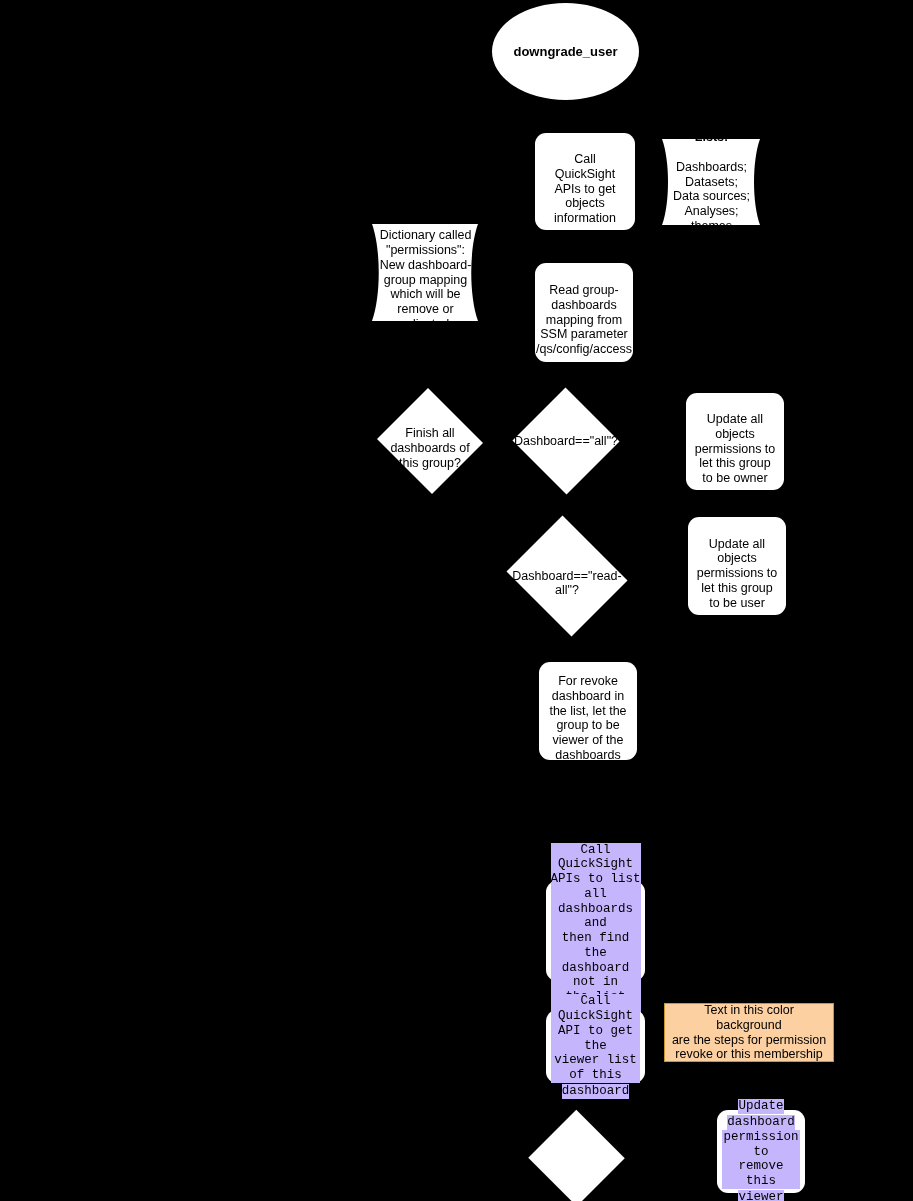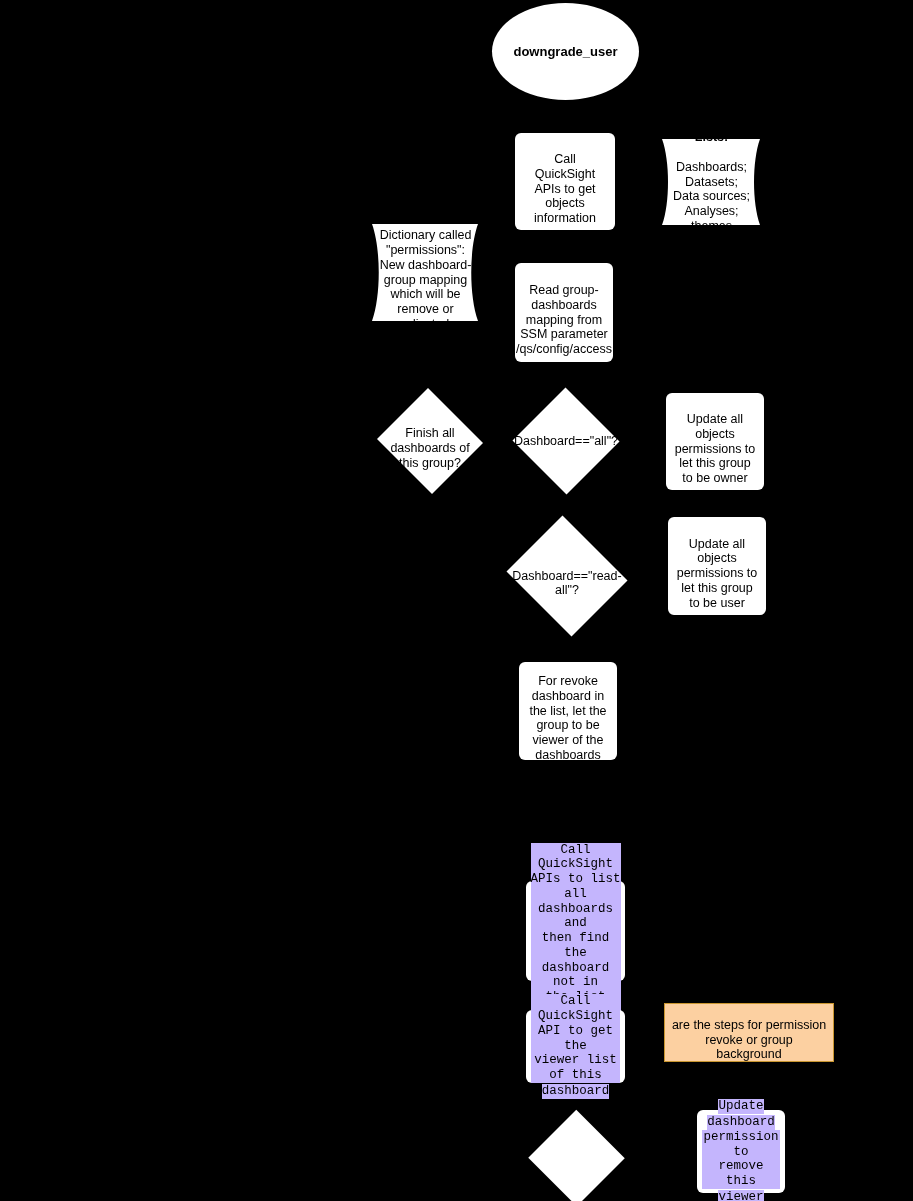--- a/index.html
+++ b/index.html
@@ -29,23 +29,24 @@
   }
   
   .terminator {
     background: #ffffff;
     border-radius: 50%;
     font-size: 13px;
   }
   
   .process {
     background: #ffffff;
-    border-radius: 6px;
+    border-radius: 11px;
     font-size: 12.5px;
     padding: 4px 5px;
+    margin-left: 20px;
   }
   
   .decision {
     background: transparent;
     font-size: 12.5px;
   }
   .decision .dia {
     position: absolute;
     left: 0; top: 0;
     width: 100%;
@@ -165,21 +166,21 @@
 
   <div class="node process" style="left:519px; top:662px; width:98px; height:98px;">
     <span class="lines"><br><span>For revoke</span><br><span>dashboard in</span><br><span>the list, let the</span><br><span>group to be</span><br><span>viewer of the</span><br><span>dashboards</span></span>
   </div>
 
   <div class="node process" style="left:526px; top:881px; width:99px; height:100px;">
     <span class="lines hl-lines"><span class="hl">Call QuickSight</span><br><span class="hl">APIs to list all</span><br><span class="hl">dashboards and</span><br><span class="hl">then find the</span><br><span class="hl">dashboard not in</span><br><span class="hl">the list "reportlist"</span></span>
   </div>
 
   <div class="node legend" style="left:664px; top:1003px; width:170px; height:59px;">
-    <span class="lines"><br><br><span>are the steps for permission</span><br><span>revoke or group background</span><br><span>revoke</span></span>
+    <span class="lines"><br><span>Text in this color background</span><br><span>are the steps for permission</span><br><span>revoke or this membership</span><br><span>revoke</span></span>
   </div>
 
   <div class="node process" style="left:526px; top:1010px; width:99px; height:73px;">
     <span class="lines hl-lines"><span class="hl">Call QuickSight</span><br><span class="hl">API to get the</span><br><span class="hl">viewer list of this</span><br><span class="hl">dashboard</span></span>
   </div>
 
   <div class="node decision" style="left:528px; top:1110px; width:97px; height:96px;">
     <span class="dia"></span>
   </div>
 

